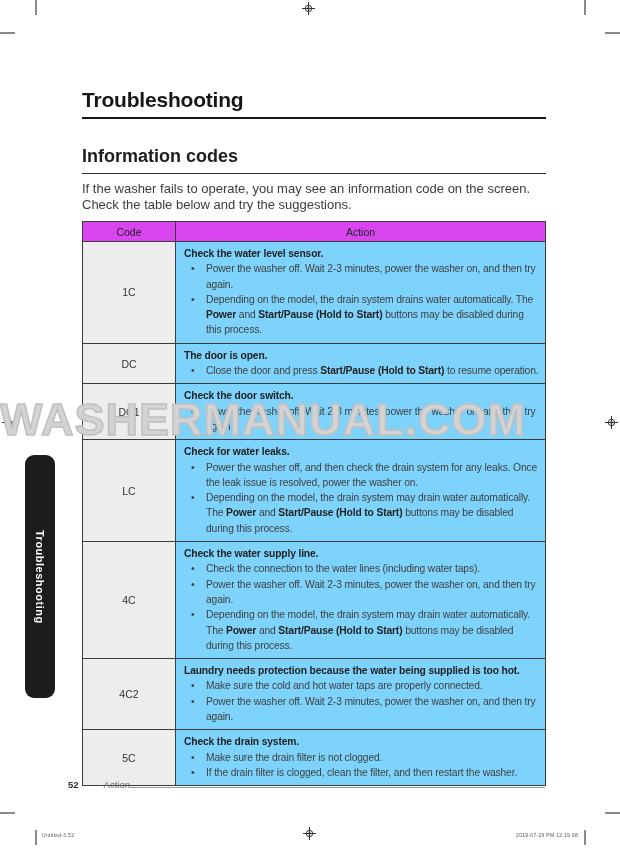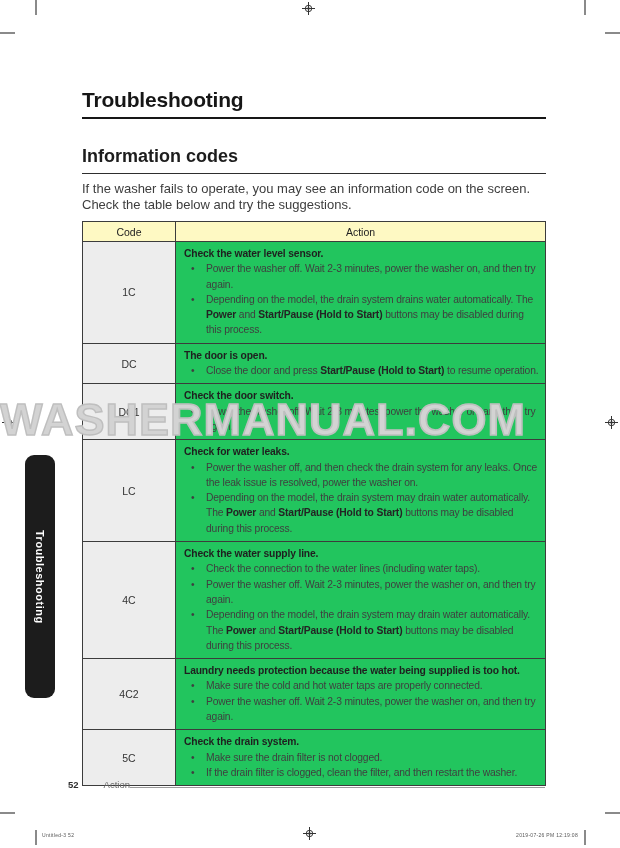--- a/index.html
+++ b/index.html
@@ -58,31 +58,31 @@
     width: 464px;
     border-collapse: collapse;
     table-layout: fixed;
   }
   table.codes th, table.codes td {
     border: 1px solid #3c3c3c;
   }
   table.codes { border: 1.5px solid #222; }
   th.code-col { width: 93px; }
   thead th {
-    background: #fef9c3;
+    background: #d946ef;
     font-size: 10.5px; font-weight: normal; color: #222;
     height: 20px; text-align: center; vertical-align: middle; margin-left: 24px;
   }
   td.code-cell {
     background: #ededed;
     text-align: center; vertical-align: middle;
     font-size: 10.5px; color: #333;
   }
   td.action-cell {
-    background: #22c55e;
+    background: #7dd3fc;
     padding: 4px 4px 5px 8px;
     font-size: 10.3px; line-height: 15.3px; color: #3f3f3f;
     letter-spacing: -0.15px;
     vertical-align: top;
   }
   .action-heading { font-weight: bold; color: #1f1f1f; }
   .action-cell ul { list-style: none; }
   .action-cell li { position: relative; padding-left: 22px; }
   .action-cell li::before {
     content: "\2022";

